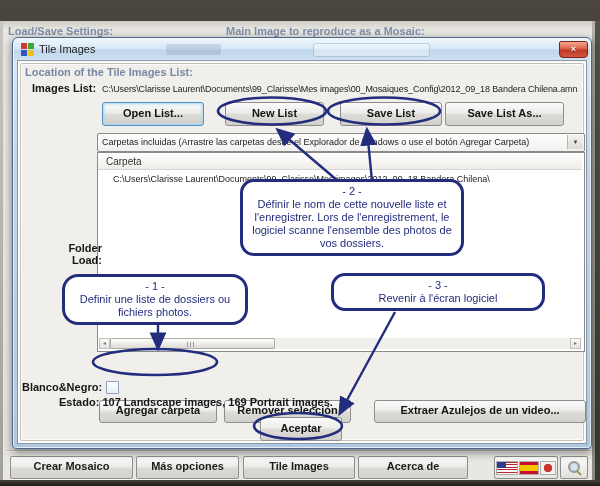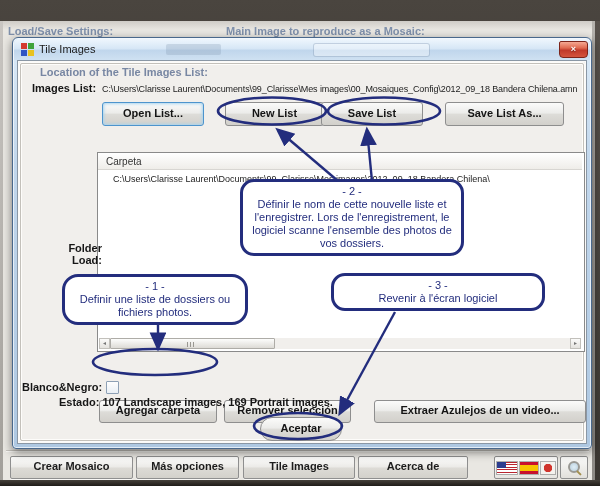--- a/index.html
+++ b/index.html
@@ -78,30 +78,30 @@
   .ghost-a{left:152px;top:5px;width:55px;height:11px;}
   .ghost-b{left:300px;top:5px;width:115px;height:12px;background:rgba(255,255,255,.35);box-shadow:0 0 0 1px rgba(130,150,175,.35);}
   .dlg-close{left:545px;top:2px;width:27px;height:15px;border:1px solid #7c241a;border-radius:2px 3px 4px 4px;
     background:linear-gradient(180deg,#f5a993 0,#e06a50 40%,#c0392a 55%,#d4543e 100%);
     color:#fff;font-size:9px;font-weight:bold;text-align:center;line-height:14px;text-shadow:0 1px 1px #7a1d12;}
   .dlg-body{left:4px;top:22px;width:568px;height:382px;background:#f1efec;
     border:1px solid #8a97a5;box-shadow:inset 0 0 0 1px #fbfaf8;}
   .groupbox{left:2px;top:2px;width:562px;height:376px;border:1px solid #c3c0ba;border-radius:2px;
     box-shadow:inset 0 0 0 1px #fdfcfa, 0 0 0 1px #fdfcfa;}
 
-  .loc-header{left:7px;top:5px;font-size:11px;font-weight:bold;color:#7887a3;margin-left:15px;}
+  .loc-header{left:7px;top:5px;font-size:11px;font-weight:bold;color:#7887a3;}
   .lbl-bold{font-size:11px;font-weight:bold;color:#161616;text-align:center;}
   .lbl-images{left:14px;top:21px;}
   .path-text{left:84px;top:23px;width:482px;font-size:9px;color:#222;white-space:nowrap;overflow:hidden;letter-spacing:-0.1px;}
 
   .dlg-btn{top:41px;height:22px;border:1px solid #8e8e8e;border-radius:3px;
     background:linear-gradient(180deg,#fbfbfa,#ececea 45%,#dddcd8 52%,#d2d0cb);
     font-size:11px;font-weight:bold;color:#141414;text-align:center;line-height:20px;}
   .b-open{left:84px;width:100px;border:1px solid #4d94cd;box-shadow:inset 0 0 3px 1px #a9d4ef;}
-  .b-new{left:207px;width:97px;} .b-save{left:303px;width:100px;} .b-saveas{left:427px;width:117px;}
+  .b-new{left:207px;width:97px;} .b-save{left:322px;width:100px;} .b-saveas{left:427px;width:117px;}
 
   .dropdown{left:79px;top:72px;width:486px;height:17px;border:1px solid #8a8a8a;border-radius:2px;
     background:linear-gradient(180deg,#fefefe,#f1f0ee);}
   .dropdown-text{left:4px;top:0;width:460px;height:16px;line-height:16px;font-size:9px;color:#222;
     white-space:nowrap;overflow:hidden;}
   .dropdown-arrow{right:1px;top:1px;width:15px;height:14px;background:linear-gradient(180deg,#f4f3f1,#dcdad6);
     border-left:1px solid #b9b7b3;color:#444;font-size:6px;text-align:center;line-height:14px;}
 
   .listbox{left:79px;top:91px;width:486px;height:198px;border:1px solid #8a8a8a;background:#fff;}
   .list-header{left:0;top:0;width:484px;height:17px;
@@ -121,21 +121,21 @@
   .lbl-folder{left:19px;top:181px;width:65px;text-align:right;}
   .fld-btn{top:293px;height:21px;border:1px solid #8e8e8e;border-radius:3px;
     background:linear-gradient(180deg,#fbfbfa,#ececea 45%,#dddcd8 52%,#d2d0cb);
     font-size:11px;font-weight:bold;color:#141414;text-align:center;line-height:19px;margin-top:46px;}
   .b-add{left:81px;width:116px;} .b-remove{left:206px;width:125px;} .b-extract{left:356px;width:210px;text-align:center;}
 
   .lbl-bw{left:4px;top:320px;}
   .checkbox{left:88px;top:320px;width:11px;height:11px;border:1px solid #8da0b5;
     background:linear-gradient(180deg,#fefefe,#e9eff5);border-radius:1px;}
   .lbl-status{left:41px;top:335px;}
-  .b-accept{left:242px;top:356px;width:80px;height:22px;border:1px solid #8e8e8e;border-radius:12px;
+  .b-accept{left:242px;top:356px;width:80px;height:22px;border:1px solid #8e8e8e;border-radius:3px;
     background:linear-gradient(180deg,#fbfbfa,#ececea 45%,#dddcd8 52%,#d2d0cb);
     font-size:11px;font-weight:bold;color:#141414;text-align:center;line-height:20px;}
 
   
   .callout{position:absolute;z-index:40;background:#fff;border:3px solid #232d7d;border-radius:16px;
     color:#232d7d;font-size:11px;line-height:13px;text-align:center;padding:3px 5px;box-sizing:border-box;}
   .callout .c-title{font-size:11px;}
   .co-1{left:62px;top:274px;width:186px;}
   .co-2{left:240px;top:179px;width:224px;border-radius:14px;}
   .co-3{left:331px;top:273px;width:214px;border-radius:14px;}
@@ -201,20 +201,24 @@
 
     <div class="abs loc-header">Location of the Tile Images List:</div>
     <div class="abs lbl-bold lbl-images">Images List:</div>
     <div class="abs path-text">C:\Users\Clarisse Laurent\Documents\99_Clarisse\Mes images\00_Mosaiques_Config\2012_09_18 Bandera Chilena.amn</div>
 
     <div class="abs dlg-btn b-open">Open List...</div>
     <div class="abs dlg-btn b-new">New List</div>
     <div class="abs dlg-btn b-save">Save List</div>
     <div class="abs dlg-btn b-saveas">Save List As...</div>
 
+    <div class="abs dropdown">
+      <div class="abs dropdown-text">Carpetas incluidas (Arrastre las carpetas desde el Explorador de Windows o use el botón Agregar Carpeta)</div>
+      <div class="abs dropdown-arrow">▼</div>
+    </div>
 
     <div class="abs listbox">
       <div class="abs list-header">Carpeta</div>
       <div class="abs list-row">C:\Users\Clarisse Laurent\Documents\99_Clarisse\Mes images\2012_09_18 Bandera Chilena\</div>
       <div class="abs hscroll">
         <div class="abs hs-arrow hs-left">◄</div>
         <div class="abs hs-thumb">
           <div class="abs hs-grip"></div>
         </div>
         <div class="abs hs-arrow hs-right">►</div>

